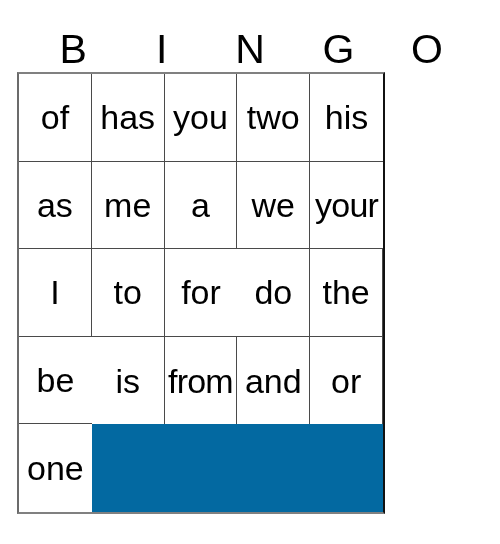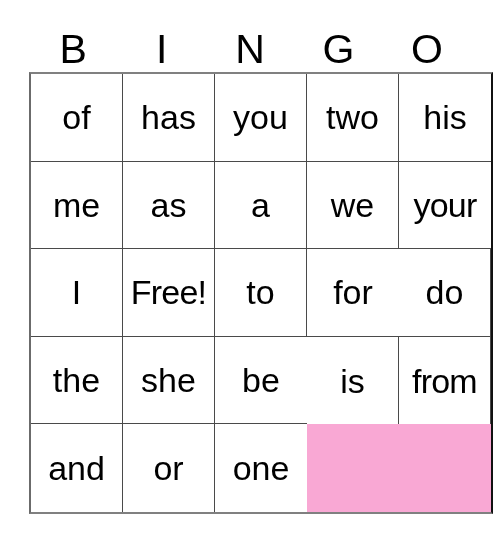--- a/index.html
+++ b/index.html
@@ -42,33 +42,33 @@
     font-size: 41px;
     font-weight: 400;
     letter-spacing: 0;
     line-height: 1;
     color: #000000;
     display: block;
   }
   
   #grid {
     position: absolute;
-    left: 29px;
+    left: 17px;
     top: 72px;
-    width: 464px;
+    width: 368px;
     height: 442px;
     box-sizing: border-box;
     display: grid;
     grid-template-columns: repeat(5, 1fr);
     grid-template-rows: repeat(5, 1fr);
     border-top: 2px solid #808080;
     border-bottom: 2px solid #808080;
     border-left: 2px solid #6b6b6b;
     border-right: 2px solid #111111;
-    background: #f9a8d4;
+    background: #0369a1;
   }
   .grid-cell {
     box-sizing: border-box;
     border-right: 1px solid #4a4a4a;
     border-bottom: 1px solid #4a4a4a;
     display: flex;
     align-items: center;
     justify-content: center;
     background: #ffffff;
     overflow: hidden;
@@ -122,56 +122,50 @@
       <span class="cell-text">you</span>
     </div>
     <div class="grid-cell">
       <span class="cell-text">two</span>
     </div>
     <div class="grid-cell col-last">
       <span class="cell-text">his</span>
     </div>
 
     <div class="grid-cell">
-      <span class="cell-text">me</span>
+      <span class="cell-text">as</span>
     </div>
     <div class="grid-cell">
-      <span class="cell-text">as</span>
+      <span class="cell-text">me</span>
     </div>
     <div class="grid-cell">
       <span class="cell-text">a</span>
     </div>
     <div class="grid-cell">
       <span class="cell-text">we</span>
     </div>
     <div class="grid-cell col-last">
       <span class="cell-text tight">your</span>
     </div>
 
     <div class="grid-cell">
       <span class="cell-text">I</span>
     </div>
     <div class="grid-cell">
-      <span class="cell-text tight">Free!</span>
-    </div>
-    <div class="grid-cell">
       <span class="cell-text">to</span>
     </div>
     <div class="grid-cell col-last">
       <span class="cell-text">for</span>
     </div>
 
     <div class="grid-cell">
       <span class="cell-text">do</span>
     </div>
     <div class="grid-cell">
       <span class="cell-text">the</span>
-    </div>
-    <div class="grid-cell">
-      <span class="cell-text">she</span>
     </div>
     <div class="grid-cell col-last">
       <span class="cell-text">be</span>
     </div>
 
     <div class="grid-cell row-last">
       <span class="cell-text">is</span>
     </div>
     <div class="grid-cell row-last">
       <span class="cell-text tight">from</span>

